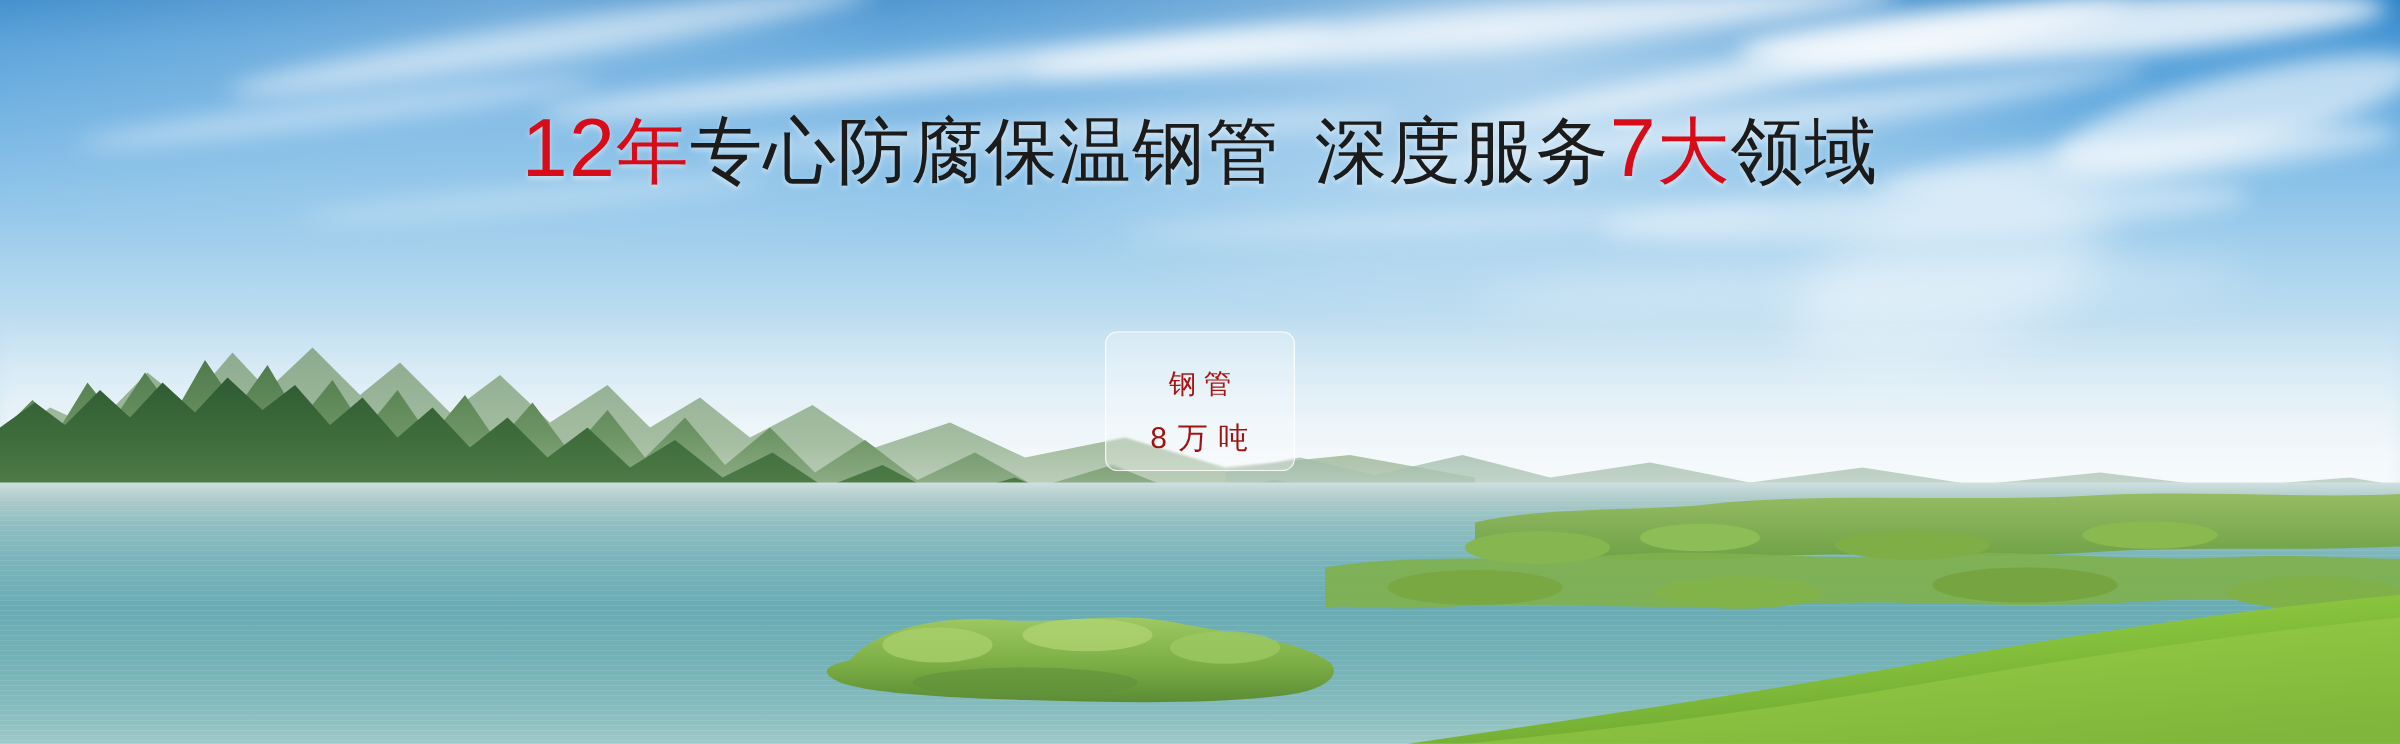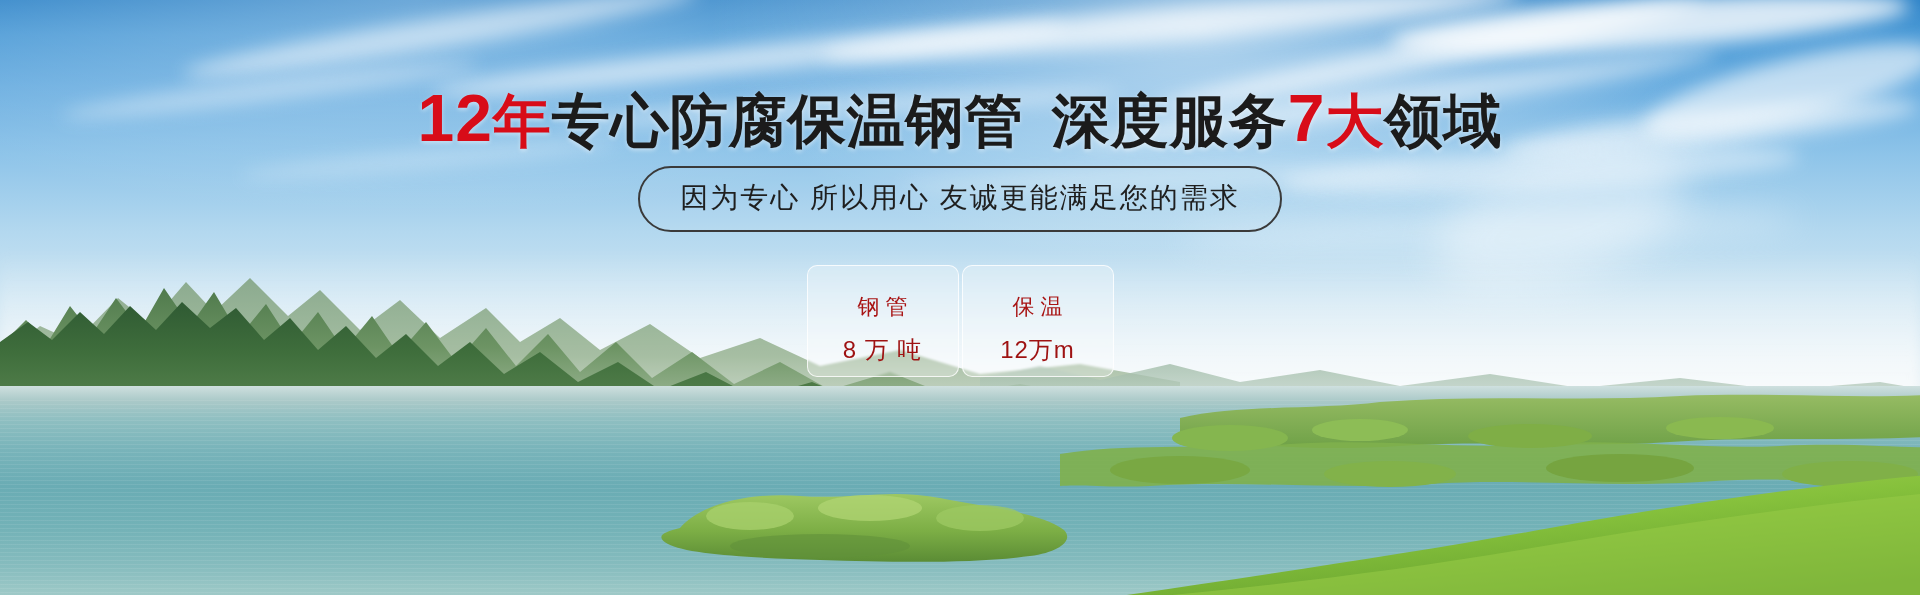--- a/index.html
+++ b/index.html
@@ -107,21 +107,21 @@
   .grass-fore {
     position:absolute; left:1120px; top:470px; width:820px; height:130px;
   }
   .islet { position:absolute; left:640px; top:482px; width:440px; height:90px; }
 
   
   .headline {
     position:absolute; left:0; top:86px; width:1920px;
     text-align:center;
     white-space:nowrap;
-    font-weight:bold;
+    font-weight:normal;
     font-size:58px;
     line-height:64px;
     letter-spacing:1px;
     text-shadow:0 2px 4px rgba(255,255,255,0.45);
   }
   .hl-dark { color:#1b1b1b; }
   .hl-red  { color:#d80c18; }
   .hl-num  { font-size:66px; }
   .hl-gap  { display:inline-block; width:28px; }
 
@@ -302,36 +302,27 @@
       </linearGradient>
     </defs>
     <path fill="url(#gGrs)" d="M820,4 C700,14 560,34 430,58 C300,82 150,104 0,126 L0,130 L820,130 Z"></path>
     <path fill="#96c946" opacity=".6" d="M820,22 C690,34 540,56 400,80 C270,102 130,118 0,130 L820,130 Z"></path>
   </svg>
 
   <div class="headline">
     <span class="hl-red hl-num">12</span><span class="hl-red">年</span><span class="hl-dark">专心防腐保温钢管</span><span class="hl-gap"></span><span class="hl-dark">深度服务</span><span class="hl-red hl-num">7</span><span class="hl-red">大</span><span class="hl-dark">领域</span>
   </div>
 
-  <div class="pill-wrap">
-    <div class="pill">因为专心 所以用心  友诚更能满足您的需求</div>
-  </div>
 
   <div class="cards">
 
     <div class="card">
       <div class="card-title">钢管</div>
       <div class="card-value">
         <span>8 万 吨</span>
       </div>
     </div>
 
 
-    <div class="card">
-      <div class="card-title">保温</div>
-      <div class="card-value">
-        <span>12万m</span>
-      </div>
-    </div>
 
   </div>
 
 </div>
 
 </body></html>

